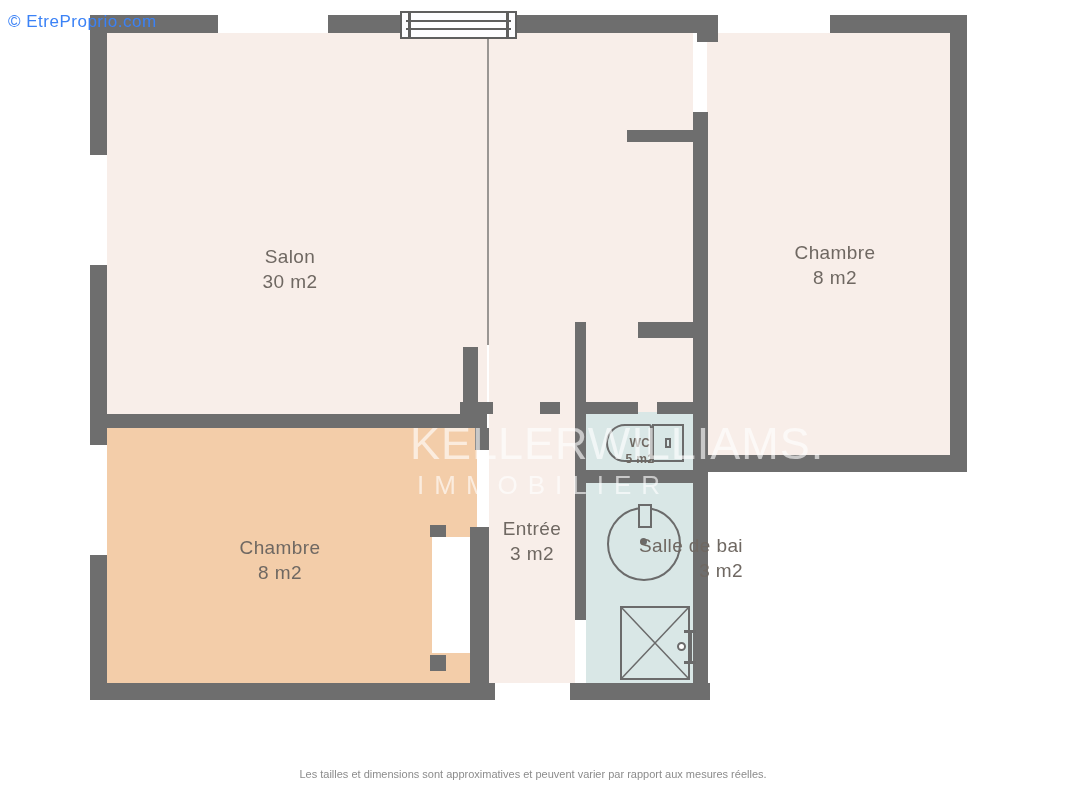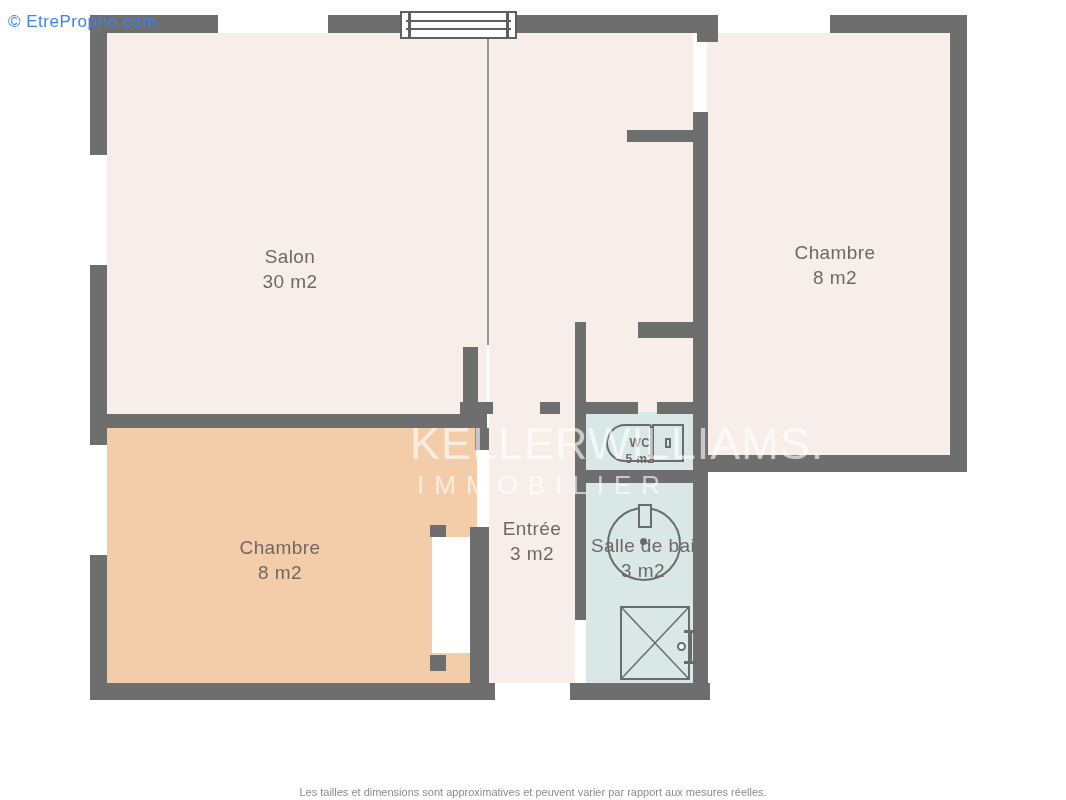--- a/index.html
+++ b/index.html
@@ -8,21 +8,21 @@
   .fill{position:absolute;}
   .wall{position:absolute;background:var(--wall,#6e6e6e);z-index:3;}
   .thinline{position:absolute;background:#9a9693;z-index:2;}
   .doorleaf{position:absolute;background:#ffffff;z-index:4;}
   .stub{position:absolute;background:var(--wall,#6e6e6e);z-index:4;}
   .fixture{position:absolute;z-index:5;}
   .label{position:absolute;z-index:6;color:var(--label,#6f6862);font-size:19px;
          line-height:1.32;text-align:center;letter-spacing:.4px;white-space:nowrap;}
   .wm{position:absolute;color:rgba(255,255,255,.62);z-index:7;pointer-events:none;}
   #credit{position:absolute;left:8px;top:12px;font-size:17px;color:#3b82f6;z-index:7;letter-spacing:.5px;}
-  #disclaimer{position:absolute;left:0;right:0;top:768px;text-align:center;font-size:11px;color:#8c8c8c;z-index:7;margin-top:18px;}
+  #disclaimer{position:absolute;left:0;right:0;top:768px;text-align:center;font-size:11px;color:#8c8c8c;z-index:7;}
   .winbox{position:absolute;z-index:4;background:#fdfdff;border:2px solid #5f5f5f;box-sizing:border-box;}
   .winbox .pane{position:absolute;left:4px;right:4px;top:7px;bottom:7px;border-top:2px solid #5f5f5f;border-bottom:2px solid #5f5f5f;}
   .winbox .cap{position:absolute;top:0;bottom:0;width:3px;background:#5f5f5f;}
 </style>
 </head>
 <body>
 
 <div id="canvas">
 
   <div class="fill" style="left:107px;top:33px;width:380px;height:381px;background:var(--room_cream);z-index:1;"></div>
@@ -107,21 +107,21 @@
     <span>8 m2</span>
   </div>
   <div class="label" style="left:462px;top:516px;width:140px;">
     <span>Entrée</span><br>
     <span>3 m2</span>
   </div>
   <div class="label" style="left:590px;top:436px;width:100px;font-size:12px;font-weight:bold;">
     <span>WC</span><br>
     <span>5 m2</span>
   </div>
-  <div class="label" style="left:543px;top:533px;width:200px;">
+  <div class="label" style="left:543px;top:533px;width:200px;text-align:right;">
     <span>Salle de bai</span><br>
     <span>3 m2</span>
   </div>
 
   <div id="credit">© EtreProprio.com</div>
   <div class="wm" style="left:417px;top:470px;font-size:26px;letter-spacing:10px;">IMMOBILIER</div>
   <div class="wm" style="left:410px;top:418px;font-size:45px;letter-spacing:1px;">KELLERWILLIAMS.</div>
 
   <div id="disclaimer">Les tailles et dimensions sont approximatives et peuvent varier par rapport aux mesures réelles.</div>
 </div>

